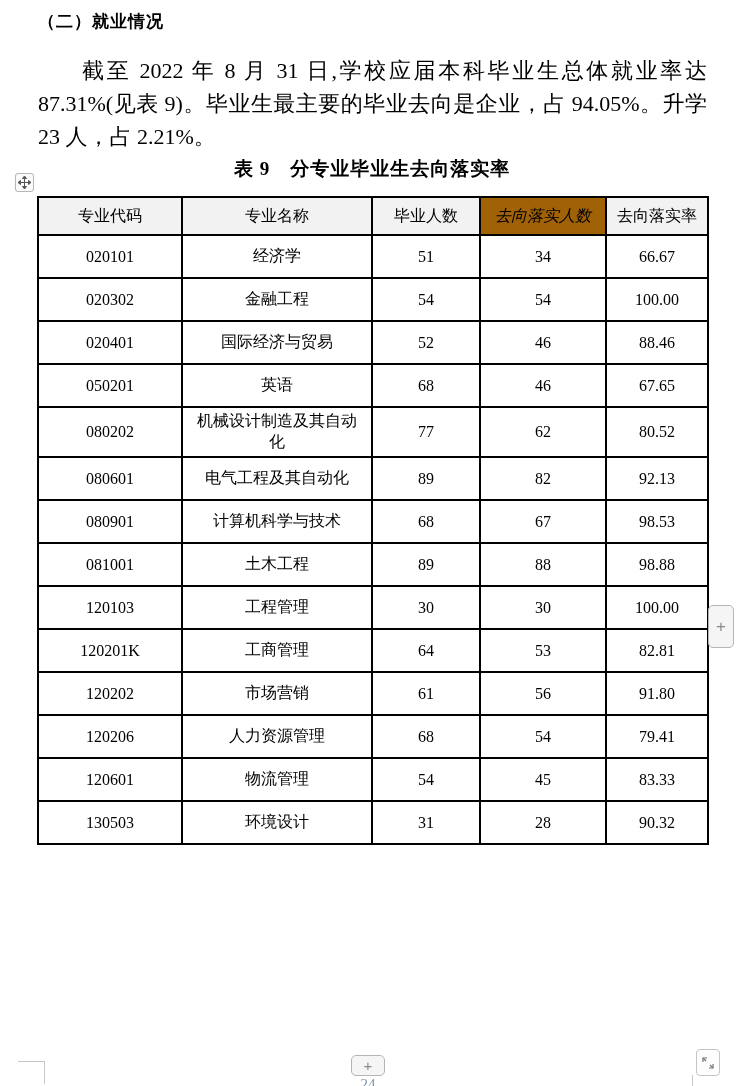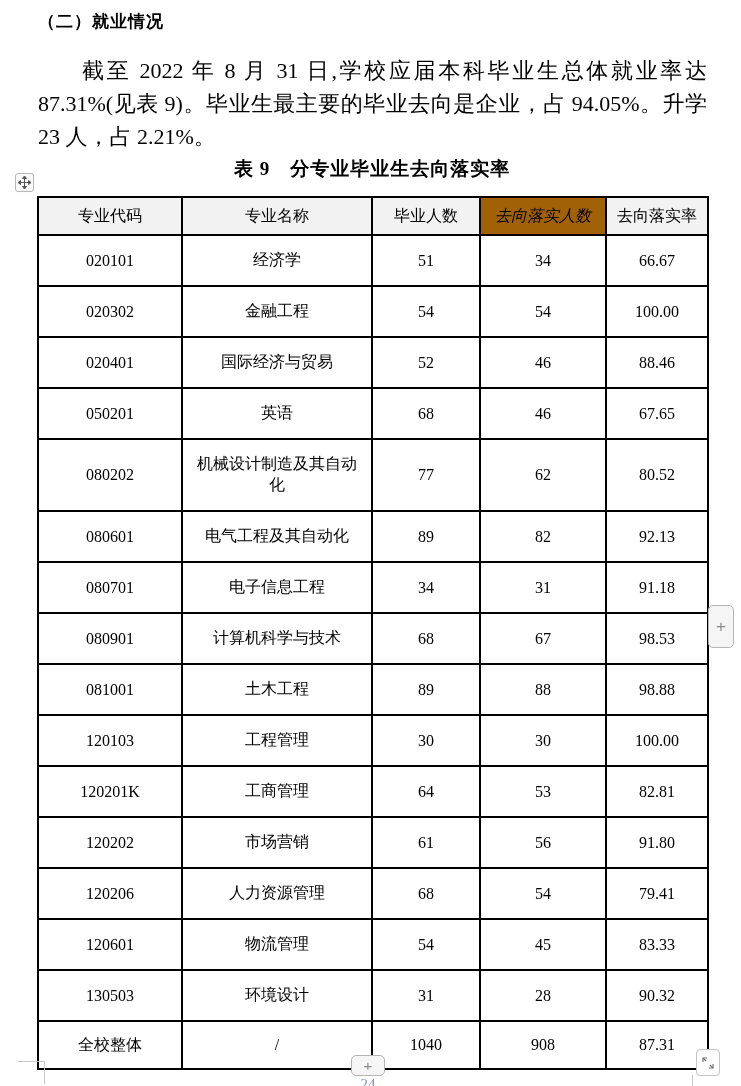--- a/index.html
+++ b/index.html
@@ -38,21 +38,21 @@
   table.placement th, table.placement td {
     border: 2px solid #000000;
     text-align: center; vertical-align: middle;
     font-size: 16px; font-weight: normal;
     padding: 2px 6px;
     overflow: hidden;
   }
   table.placement th { height: 38px; margin-left: 20px; }
   table.placement td { height: 43px; }
   table.placement tr.tall td { height: 50px; }
-  table.placement td.name-cell { padding: 14px 10px; }
+  table.placement td.name-cell { padding: 2px 10px; }
 
   
   .move-handle {
     position: absolute; left: 15px; top: 173px; width: 19px; height: 19px;
     background: #fafafa; border: 1px solid #b7b7b7; border-radius: 3px;
     display: flex; align-items: center; justify-content: center;
     box-shadow: 0 0 1px rgba(0,0,0,.08);
   }
   .add-col-btn {
     position: absolute; left: 708px; top: 605px; width: 26px; height: 43px;
@@ -168,27 +168,20 @@
         <td>80.52</td>
       </tr>
       <tr>
         <td>080601</td>
         <td class="name-cell">电气工程及其自动化</td>
         <td>89</td>
         <td>82</td>
         <td>92.13</td>
       </tr>
       <tr>
-        <td>080701</td>
-        <td class="name-cell">电子信息工程</td>
-        <td>34</td>
-        <td>31</td>
-        <td>91.18</td>
-      </tr>
-      <tr>
         <td>080901</td>
         <td class="name-cell">计算机科学与技术</td>
         <td>68</td>
         <td>67</td>
         <td>98.53</td>
       </tr>
       <tr>
         <td>081001</td>
         <td class="name-cell">土木工程</td>
         <td>89</td>
@@ -229,27 +222,20 @@
         <td>54</td>
         <td>45</td>
         <td>83.33</td>
       </tr>
       <tr>
         <td>130503</td>
         <td class="name-cell">环境设计</td>
         <td>31</td>
         <td>28</td>
         <td>90.32</td>
-      </tr>
-      <tr>
-        <td>全校整体</td>
-        <td class="name-cell">/</td>
-        <td>1040</td>
-        <td>908</td>
-        <td>87.31</td>
       </tr>
     </tbody>
 </table>
 
 <div class="add-col-btn">+</div>
 <div class="add-row-btn">+</div>
 
 <div class="resize-handle">
   <span style="display:flex">
     <svg width="14" height="14" viewBox="0 0 14 14">

